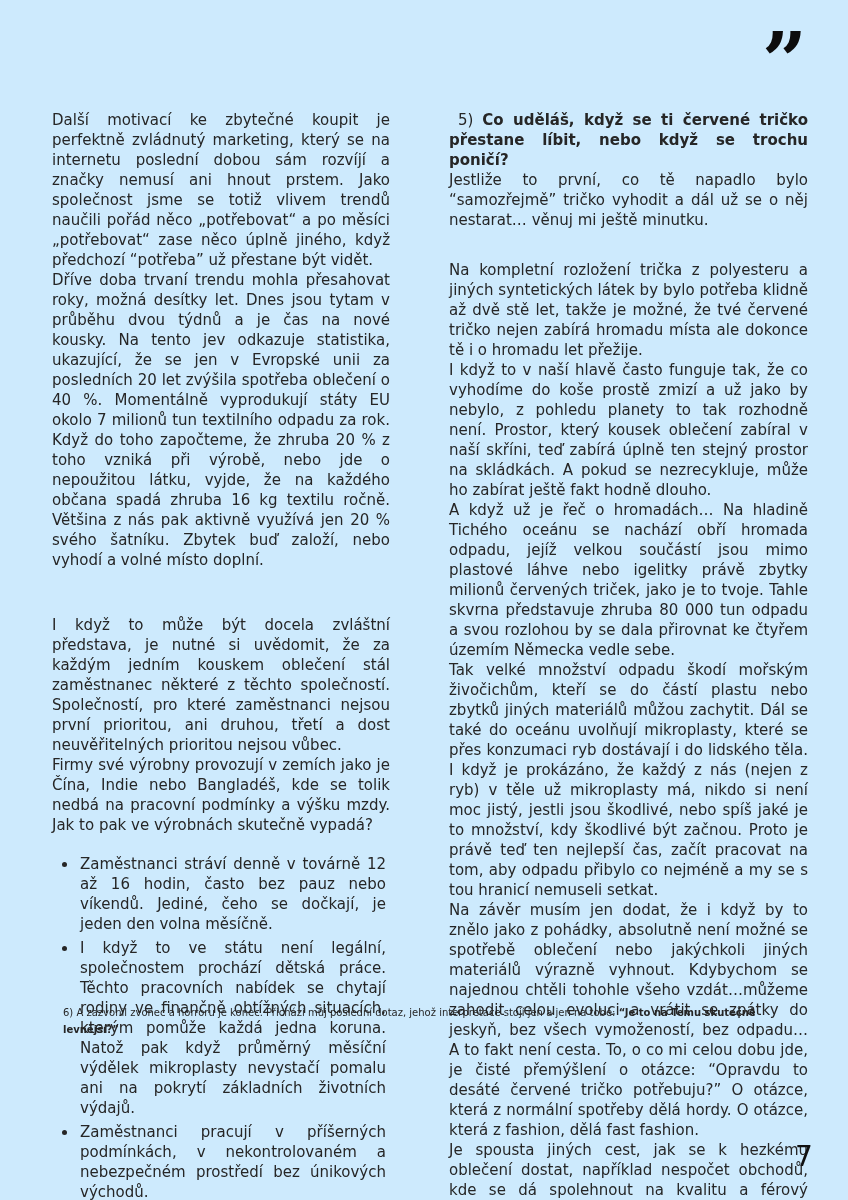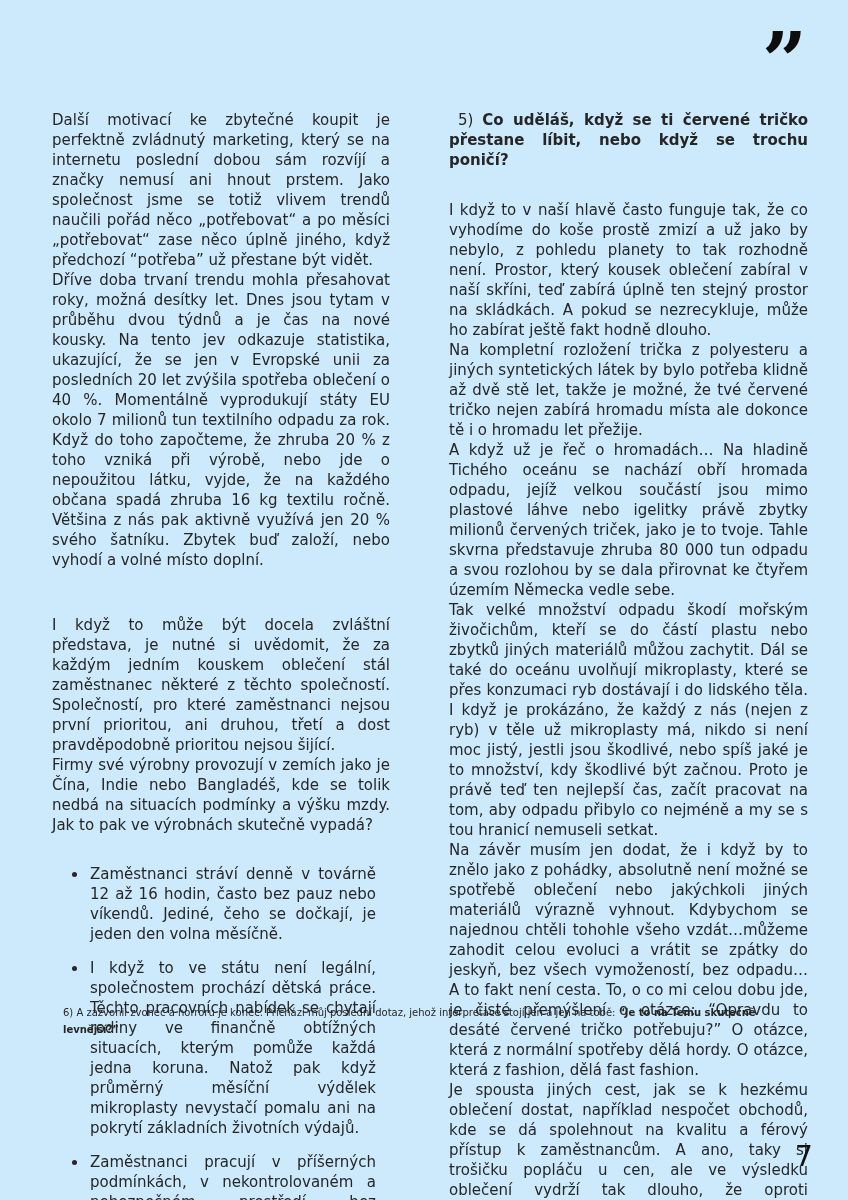--- a/index.html
+++ b/index.html
@@ -31,21 +31,21 @@
   .col-right { left: 449px; top: 110px; width: 359px; }
   p { margin: 0; }
   .gap { height: 15px; }
   .gap-lg { height: 30px; }
   .heading-num { font-weight: normal; }
   b { font-weight: bold; }
   ul.bullets {
     margin: 0; padding: 0 0 0 22px;
     list-style: disc;
   }
-  ul.bullets li { margin: 14px; padding-left: 2px; }
+  ul.bullets li { margin: 4px; padding-left: 2px; }
   .bottom-q {
     position: absolute;
     left: 63px; top: 1005px;
     width: 740px;
     font-size: 10px;
     line-height: 16.5px;
   }
   .page-number {
     position: absolute;
     left: 795px; top: 1140px;
@@ -59,43 +59,44 @@
 
 <div class="quote-mark">”</div>
 
 <div class="col col-left">
   <p>Další motivací ke zbytečné koupit je perfektně zvládnutý marketing, který se na internetu poslední dobou sám rozvíjí a značky nemusí ani hnout prstem. Jako společnost jsme se totiž vlivem trendů naučili pořád něco „potřebovat“ a po měsíci „potřebovat“ zase něco úplně jiného, když předchozí “potřeba” už přestane být vidět.</p>
   <p>Dříve doba trvaní trendu mohla přesahovat roky, možná desítky let. Dnes jsou tytam v průběhu dvou týdnů a je čas na nové kousky. Na tento jev odkazuje statistika, ukazující, že se jen v Evropské unii za posledních 20 let zvýšila spotřeba oblečení o 40 %. Momentálně vyprodukují státy EU okolo 7 milionů tun textilního odpadu za rok. Když do toho započteme, že zhruba 20 % z toho vzniká při výrobě, nebo jde o nepoužitou látku, vyjde, že na každého občana spadá zhruba 16 kg textilu ročně. Většina z nás pak aktivně využívá jen 20 % svého šatníku. Zbytek buď založí, nebo vyhodí a volné místo doplní.</p>
 
   <div class="gap-lg"></div>
   <div class="gap"></div>
 
-  <p>I když to může být docela zvláštní představa, je nutné si uvědomit, že za každým jedním kouskem oblečení stál zaměstnanec některé z těchto společností. Společností, pro které zaměstnanci nejsou první prioritou, ani druhou, třetí a dost pravděpodobně prioritou nejsou šijící.</p>
-  <p>Firmy své výrobny provozují v zemích jako je Čína, Indie nebo Bangladéš, kde se tolik nedbá na situacích podmínky a výšku mzdy. Jak to pak ve výrobnách skutečně vypadá?</p>
+  <p>I když to může být docela zvláštní představa, je nutné si uvědomit, že za každým jedním kouskem oblečení stál zaměstnanec některé z těchto společností. Společností, pro které zaměstnanci nejsou první prioritou, ani druhou, třetí a dost neuvěřitelných prioritou nejsou vůbec.</p>
+  <p>Firmy své výrobny provozují v zemích jako je Čína, Indie nebo Bangladéš, kde se tolik nedbá na pracovní podmínky a výšku mzdy. Jak to pak ve výrobnách skutečně vypadá?</p>
 
   <div class="gap"></div>
 
   <ul class="bullets">
     <li>Zaměstnanci stráví denně v továrně 12 až 16 hodin, často bez pauz nebo víkendů. Jediné, čeho se dočkají, je jeden den volna měsíčně.</li>
     <li>I když to ve státu není legální, společnostem prochází dětská práce. Těchto pracovních nabídek se chytají rodiny ve finančně obtížných situacích, kterým pomůže každá jedna koruna. Natož pak když průměrný měsíční výdělek mikroplasty nevystačí pomalu ani na pokrytí základních životních výdajů.</li>
     <li>Zaměstnanci pracují v příšerných podmínkách, v nekontrolovaném a nebezpečném prostředí bez únikových východů.</li>
   </ul>
 </div>
 
 <div class="col col-right">
   <p>
     &nbsp;<span class="heading-num">5)</span>
     <b>Co uděláš, když se ti červené tričko přestane líbit, nebo když se trochu poničí?</b>
   </p>
+  <p>Jestliže to první, co tě napadlo bylo “samozřejmě” tričko vyhodit a dál už se o něj nestarat… věnuj mi ještě minutku.</p>
 
   <div class="gap"></div>
   <div class="gap"></div>
 
+  <p>Na kompletní rozložení trička z polyesteru a jiných syntetických látek by bylo potřeba klidně až dvě stě let, takže je možné, že tvé červené tričko nejen zabírá hromadu místa ale dokonce tě i o hromadu let přežije.</p>
   <p>I když to v naší hlavě často funguje tak, že co vyhodíme do koše prostě zmizí a už jako by nebylo, z pohledu planety to tak rozhodně není. Prostor, který kousek oblečení zabíral v naší skříni, teď zabírá úplně ten stejný prostor na skládkách. A pokud se nezrecykluje, může ho zabírat ještě fakt hodně dlouho.</p>
-  <p>Na kompletní rozložení trička z polyesteru a jiných syntetických látek by bylo potřeba klidně až dvě stě let, takže je možné, že tvé červené tričko nejen zabírá hromadu místa ale dokonce tě i o hromadu let přežije.</p>
   <p>A když už je řeč o hromadách… Na hladině Tichého oceánu se nachází obří hromada odpadu, jejíž velkou součástí jsou mimo plastové láhve nebo igelitky právě zbytky milionů červených triček, jako je to tvoje. Tahle skvrna představuje zhruba 80 000 tun odpadu a svou rozlohou by se dala přirovnat ke čtyřem územím Německa vedle sebe.</p>
   <p>Tak velké množství odpadu škodí mořským živočichům, kteří se do částí plastu nebo zbytků jiných materiálů můžou zachytit. Dál se také do oceánu uvolňují mikroplasty, které se přes konzumaci ryb dostávají i do lidského těla. I když je prokázáno, že každý z nás (nejen z ryb) v těle už mikroplasty má, nikdo si není moc jistý, jestli jsou škodlivé, nebo spíš jaké je to množství, kdy škodlivé být začnou. Proto je právě teď ten nejlepší čas, začít pracovat na tom, aby odpadu přibylo co nejméně a my se s tou hranicí nemuseli setkat.</p>
   <p>Na závěr musím jen dodat, že i když by to znělo jako z pohádky, absolutně není možné se spotřebě oblečení nebo jakýchkoli jiných materiálů výrazně vyhnout. Kdybychom se najednou chtěli tohohle všeho vzdát…můžeme zahodit celou evoluci a vrátit se zpátky do jeskyň, bez všech vymožeností, bez odpadu… A to fakt není cesta. To, o co mi celou dobu jde, je čisté přemýšlení o otázce: “Opravdu to desáté červené tričko potřebuju?” O otázce, která z normální spotřeby dělá hordy. O otázce, která z fashion, dělá fast fashion.</p>
   <p>Je spousta jiných cest, jak se k hezkému oblečení dostat, například nespočet obchodů, kde se dá spolehnout na kvalitu a férový přístup k zaměstnancům. A ano, taky si trošičku popláču u cen, ale ve výsledku oblečení vydrží tak dlouho, že oproti nekvalitnímu vyjde klidně i několikrát levněji…A jestli jako já pořád přemýšlíš o ceně, je tady pro tebe poslední a překvápko, ta nejlepší možnost: sekáče!</p>
 </div>
 
 <div class="bottom-q">
   <span>6)</span>
   <span>A zazvonil zvonec a horroru je konec. Přichází můj poslední dotaz, jehož interpretace stojí jen a jen na tobě: </span><b>“Je to na Temu skutečně levnější?”</b>
 </div>

